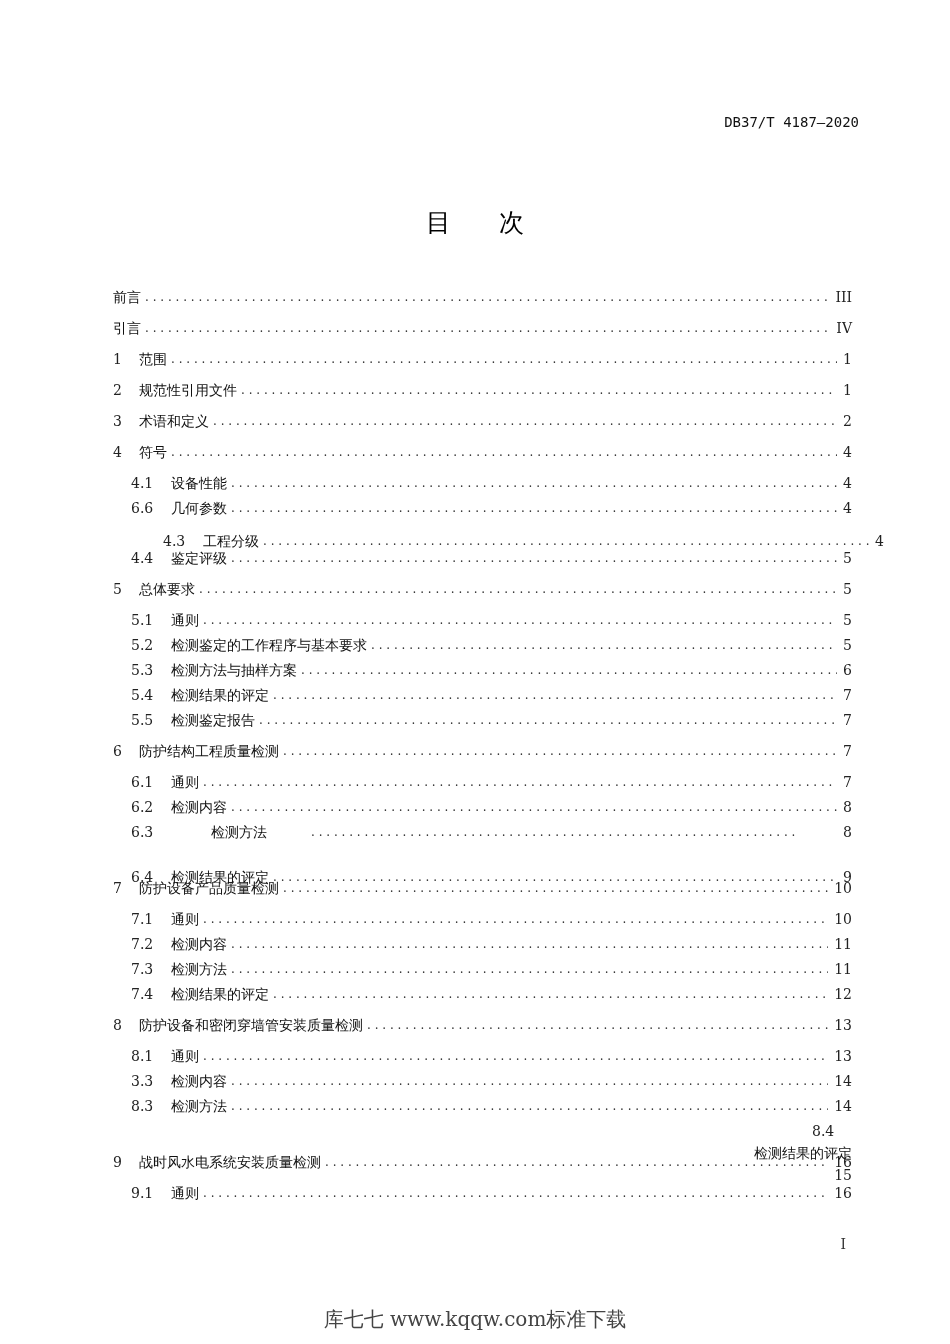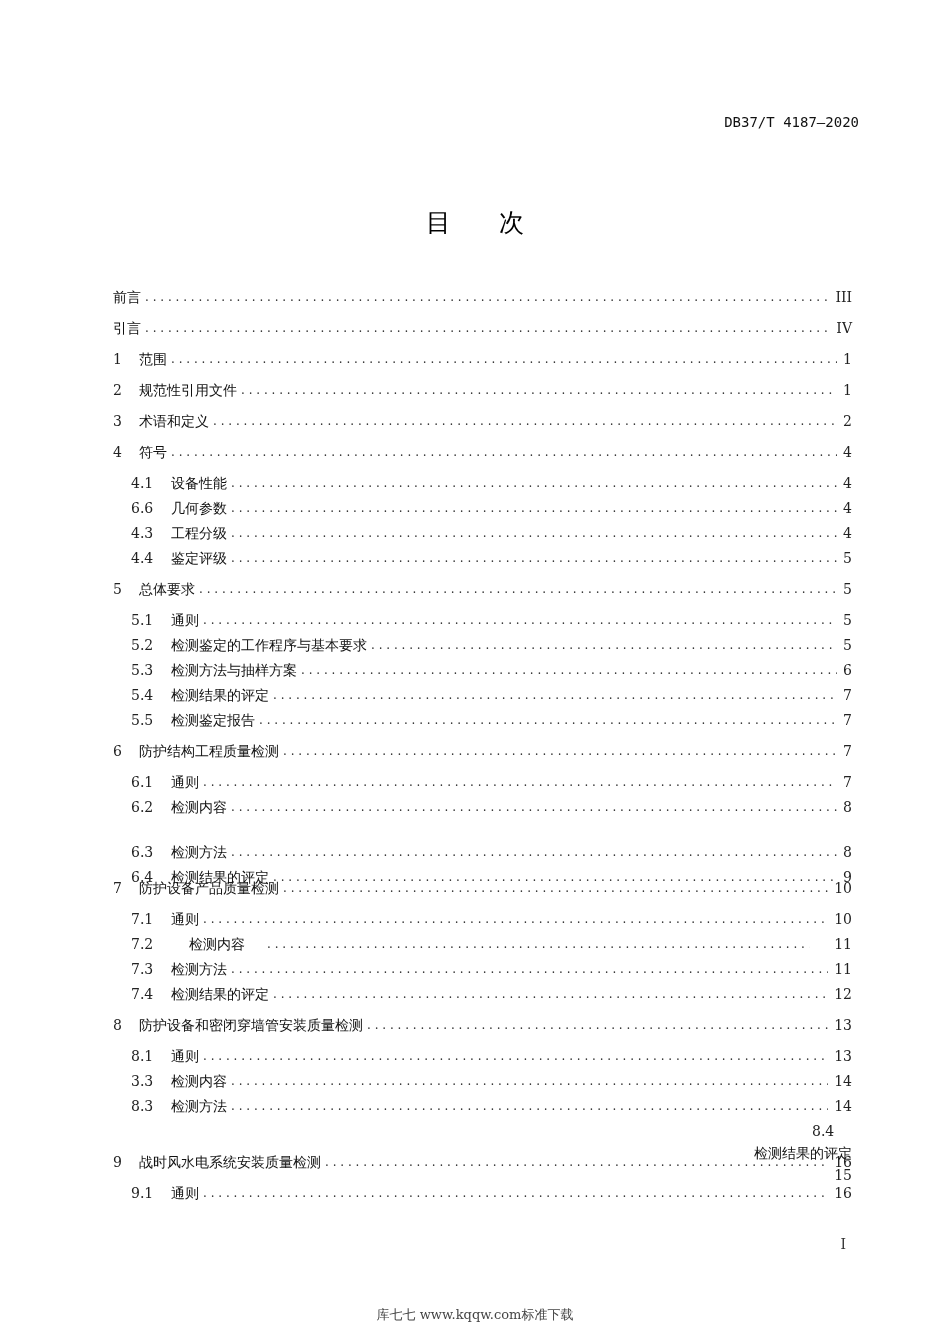--- a/index.html
+++ b/index.html
@@ -12,21 +12,21 @@
     .row { position: absolute; left: 0; width: 739px; height: 22px; display: flex; align-items: flex-end; font-size: 14px; line-height: 22px; }
     .row.l2 { left: 18px; width: 721px; }
     .num { display: inline-block; white-space: nowrap; color: #222; }
     .row.l1 .num { width: 26px; }
     .row.l2 .num { width: 40px; }
     .label { white-space: nowrap; color: #111; }
     .dots { flex: 1; overflow: hidden; white-space: nowrap; margin: 0 6px 0 4px; color: #333; letter-spacing: 3.2px; font-size: 12px; }
     .dots::after { content: ". . . . . . . . . . . . . . . . . . . . . . . . . . . . . . . . . . . . . . . . . . . . . . . . . . . . . . . . . . . . . . . . . . . . . . . . . . . . . . . . . . . . . . . . . . . . . . . . . . . . . . . . . . . . . . . . . . . . . . . . . . . . . . . . . . . . . . . . . . . . . . . . . . . . . . . . . . . . . . . . . . . . . . . . . . . . . . . . . . . . ."; letter-spacing: 0; }
     .page { white-space: nowrap; color: #222; text-align: right; }
     .page-folio { position: absolute; top: 1236px; right: 104px; font-size: 14px; color: #333; }
-    .footer { position: absolute; top: 1306px; left: 0; width: 950px; text-align: center; font-size: 13px; color: #444; font-family: "DejaVu Serif", "Liberation Serif", serif; }
+    .footer { position: absolute; top: 1306px; left: 0; width: 950px; text-align: center; font-size: 20px; color: #444; font-family: "DejaVu Serif", "Liberation Serif", serif; }
   </style>
 </head>
 <body>
 
 <div class="doc-code">DB37/T 4187—2020</div>
 
 <div class="title">
   <span>目</span><span class="gap"></span><span>次</span>
 </div>
 
@@ -70,21 +70,21 @@
       <span class="label">设备性能</span>
       <span class="dots"></span>
       <span class="page">4</span>
     </div>
     <div class="row l2" style="top: 211px;">
       <span class="num">6.6</span>
       <span class="label">几何参数</span>
       <span class="dots"></span>
       <span class="page">4</span>
     </div>
-    <div class="row l2" style="top: 236px;">
+    <div class="row l2" style="top: 244px; margin-left: 32px;">
       <span class="num">4.3</span>
       <span class="label">工程分级</span>
       <span class="dots"></span>
       <span class="page">4</span>
     </div>
     <div class="row l2" style="top: 261px;">
       <span class="num">4.4</span>
       <span class="label">鉴定评级</span>
       <span class="dots"></span>
       <span class="page">5</span>
@@ -136,21 +136,21 @@
       <span class="label">通则</span>
       <span class="dots"></span>
       <span class="page">7</span>
     </div>
     <div class="row l2" style="top: 510px;">
       <span class="num">6.2</span>
       <span class="label">检测内容</span>
       <span class="dots"></span>
       <span class="page">8</span>
     </div>
-    <div class="row l2" style="top: 555px;">
+    <div class="row l2" style="top: 535px; gap: 40px;">
       <span class="num">6.3</span>
       <span class="label">检测方法</span>
       <span class="dots"></span>
       <span class="page">8</span>
     </div>
     <div class="row l2" style="top: 580px;">
       <span class="num">6.4</span>
       <span class="label">检测结果的评定</span>
       <span class="dots"></span>
       <span class="page">9</span>
@@ -160,21 +160,21 @@
       <span class="label">防护设备产品质量检测</span>
       <span class="dots"></span>
       <span class="page">10</span>
     </div>
     <div class="row l2" style="top: 622px;">
       <span class="num">7.1</span>
       <span class="label">通则</span>
       <span class="dots"></span>
       <span class="page">10</span>
     </div>
-    <div class="row l2" style="top: 647px; gap: 18px;">
+    <div class="row l2" style="top: 647px;">
       <span class="num">7.2</span>
       <span class="label">检测内容</span>
       <span class="dots"></span>
       <span class="page">11</span>
     </div>
     <div class="row l2" style="top: 672px;">
       <span class="num">7.3</span>
       <span class="label">检测方法</span>
       <span class="dots"></span>
       <span class="page">11</span>

